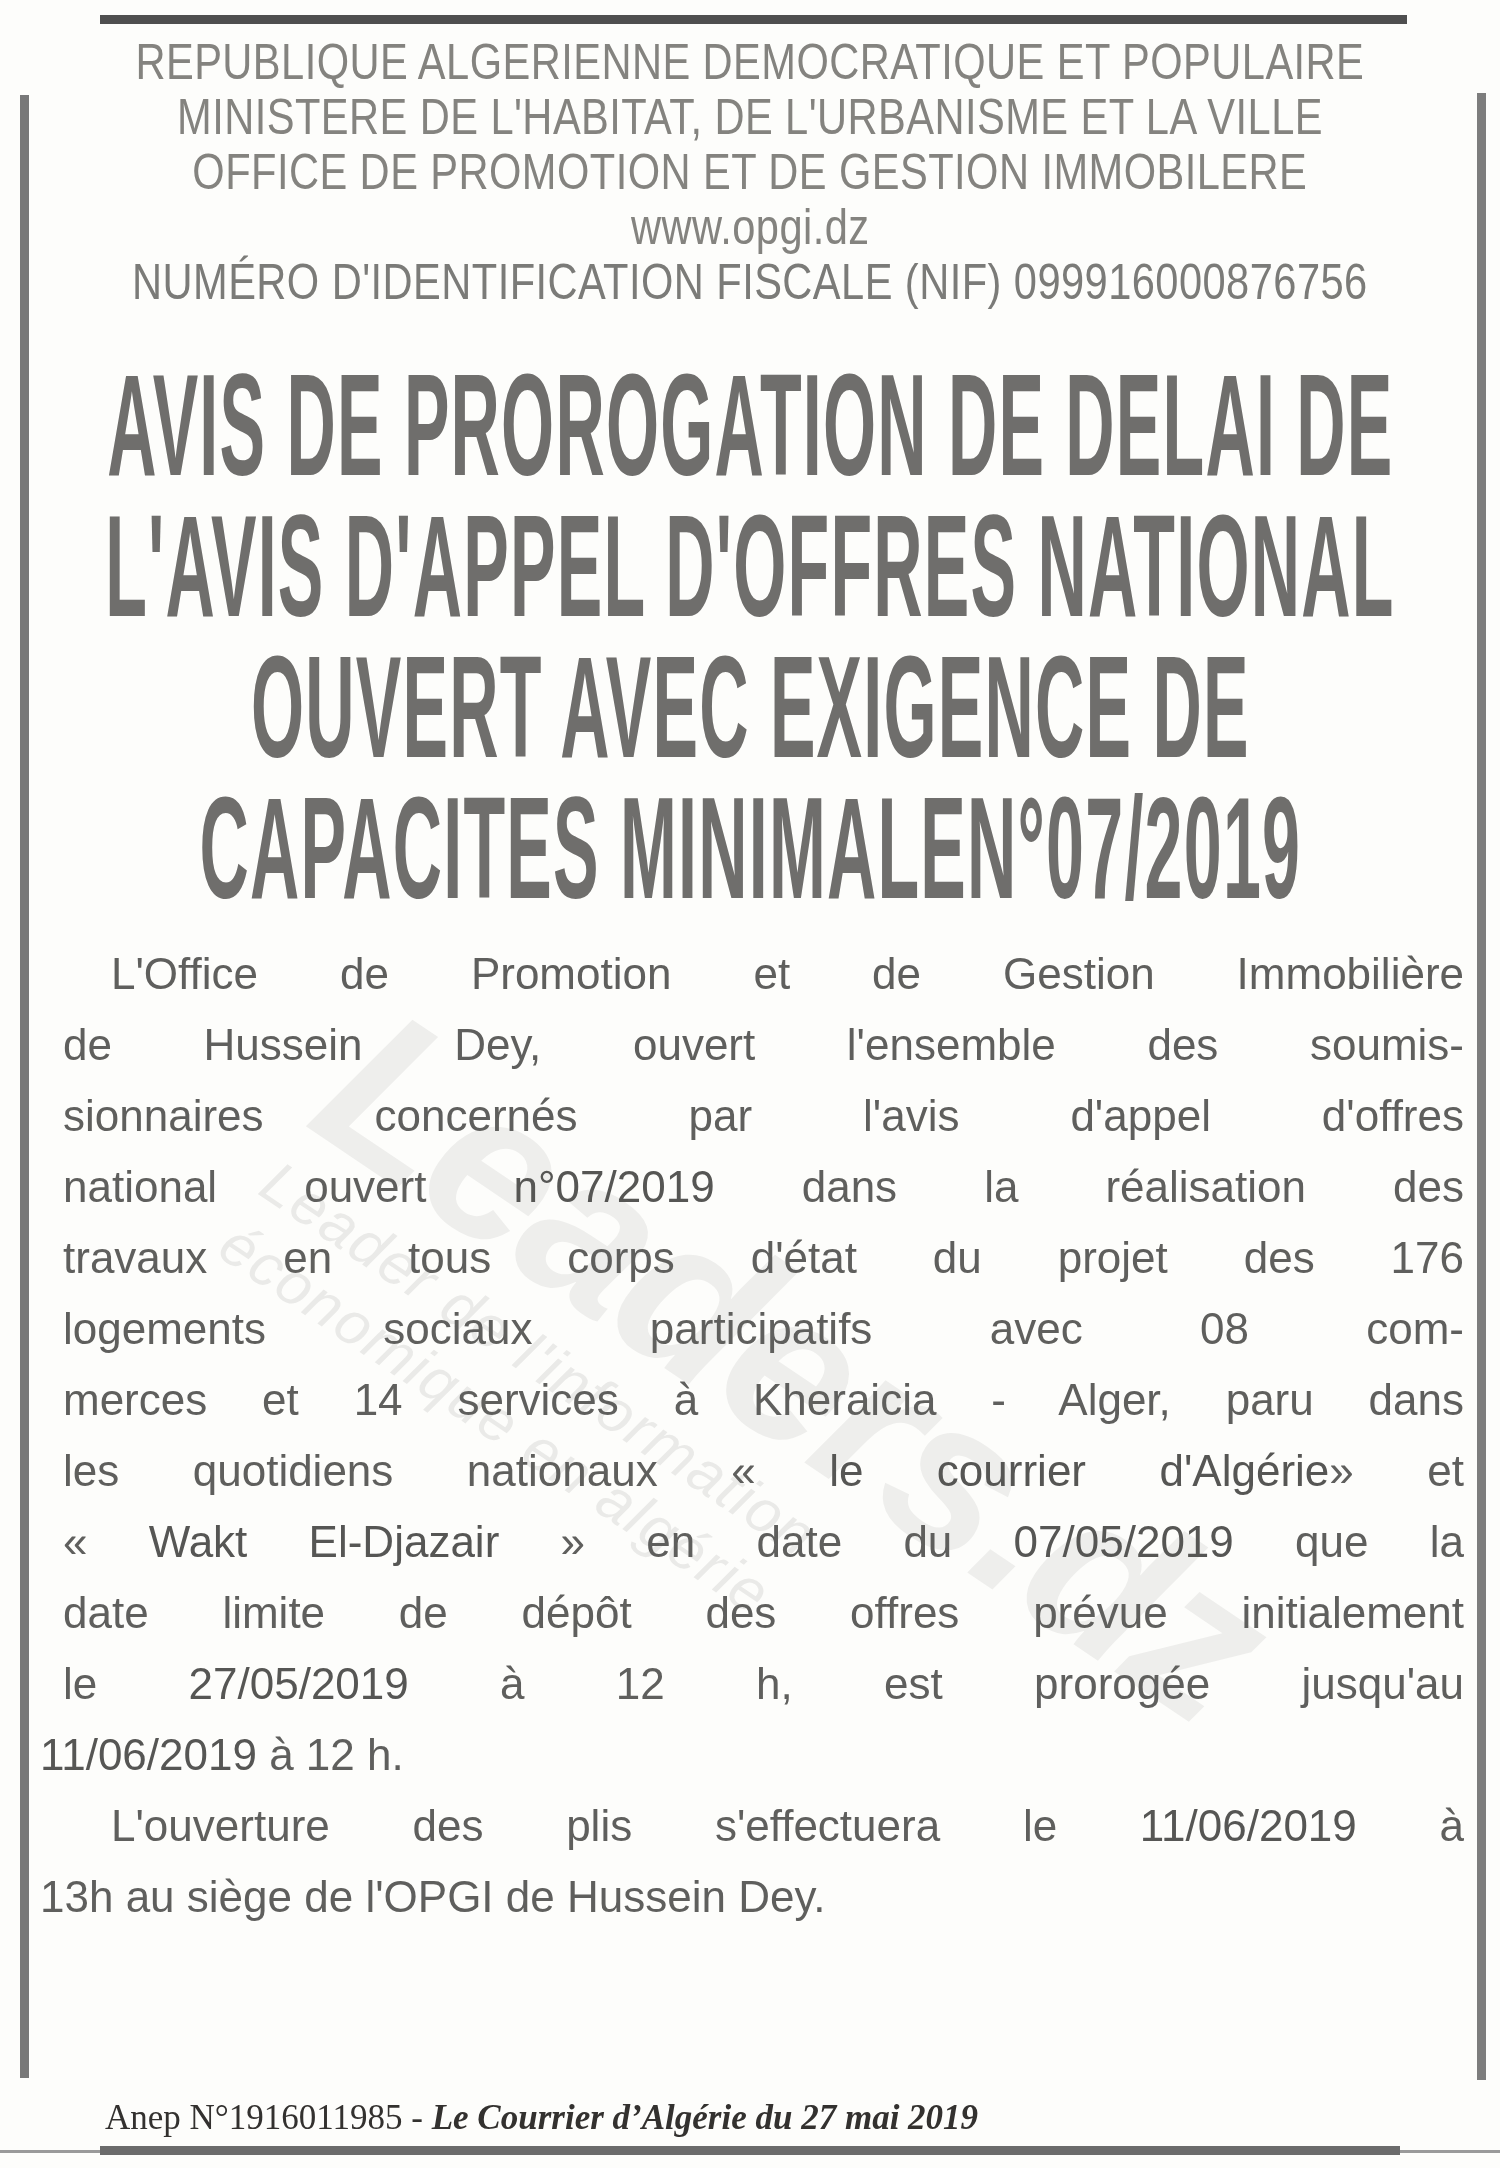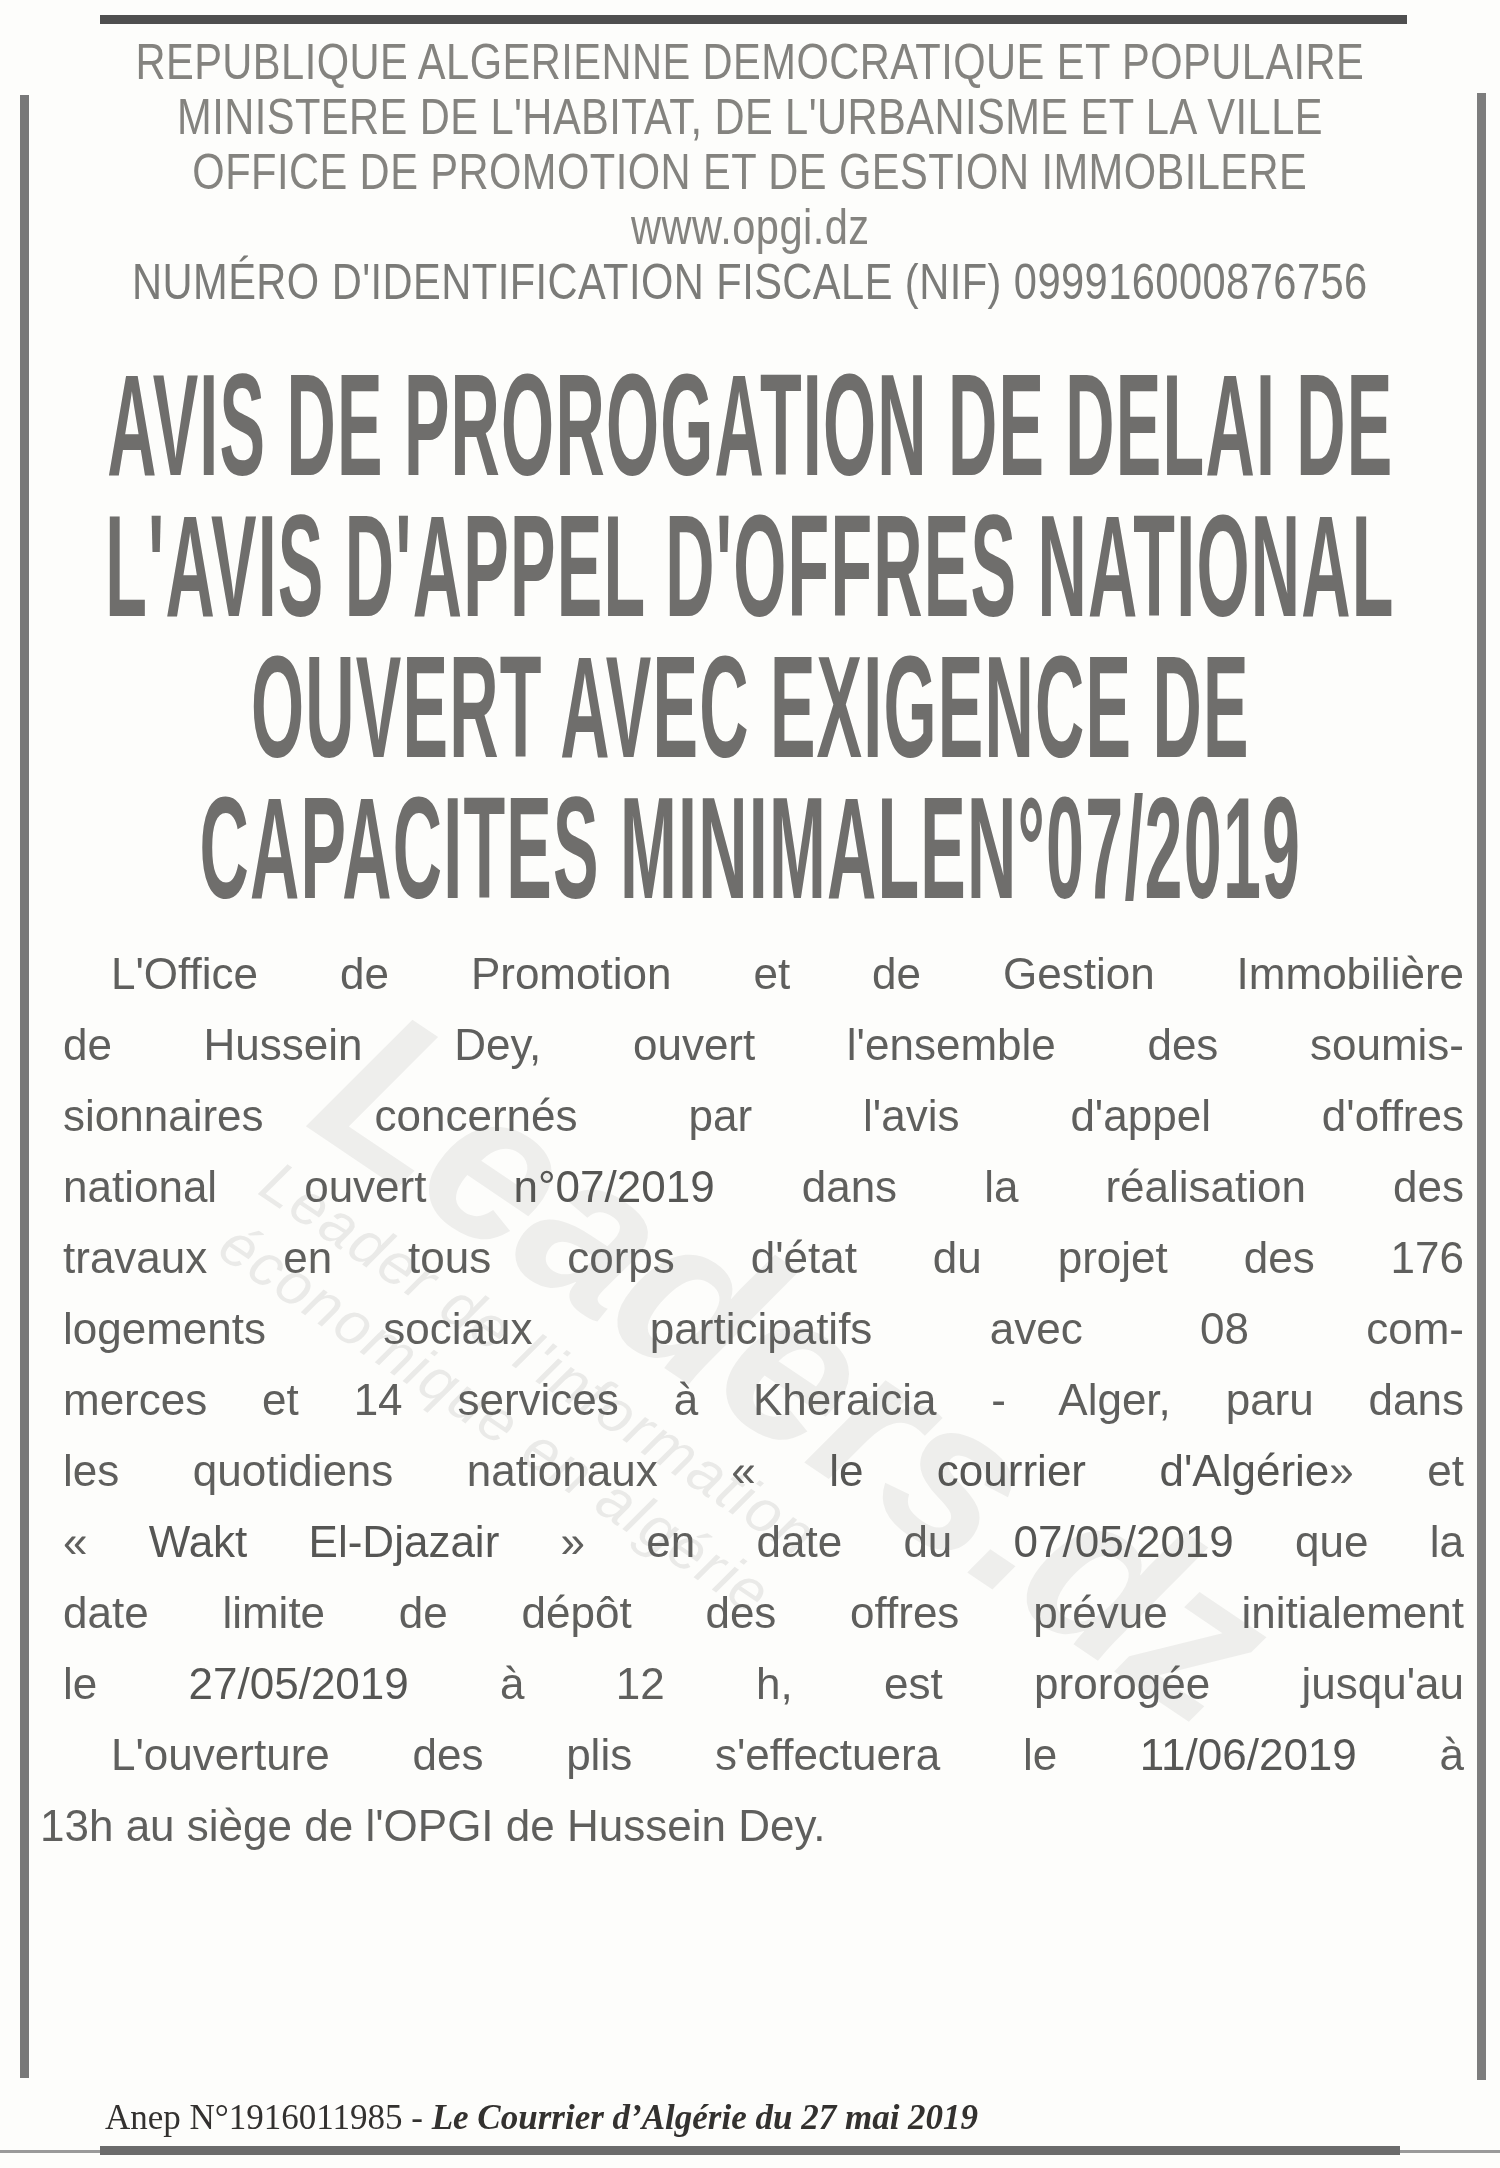--- a/index.html
+++ b/index.html
@@ -102,20 +102,21 @@
       <div class="bline just"><span>de Hussein Dey, ouvert l'ensemble des soumis-</span></div>
       <div class="bline just"><span>sionnaires concernés par l'avis d'appel d'offres</span></div>
       <div class="bline just"><span>national ouvert </span><span class="b">n°07/2019</span><span> dans la réalisation des</span></div>
       <div class="bline just"><span>travaux en tous corps d'état du projet des 176</span></div>
       <div class="bline just"><span>logements sociaux participatifs avec 08 com-</span></div>
       <div class="bline just"><span>merces et 14 services à Kheraicia - Alger, paru dans</span></div>
       <div class="bline just"><span>les quotidiens nationaux « </span><span class="b">le courrier d'Algérie</span><span>» et</span></div>
       <div class="bline just"><span>« </span><span class="b">Wakt El-Djazair</span><span> » en date du </span><span class="b">07/05/2019</span><span> que la</span></div>
       <div class="bline just"><span>date limite de dépôt des offres prévue initialement</span></div>
       <div class="bline just"><span>le </span><span class="b">27/05/2019</span><span> à 12 h, est prorogée jusqu'au</span></div>
+      <div class="bline"><span class="b">11/06/2019</span><span> à 12 h.</span></div>
       <div class="bline just ind"><span>L'ouverture des plis s'effectuera le </span><span class="b">11/06/2019</span><span> à</span></div>
       <div class="bline"><span>13h au siège de l'OPGI de Hussein Dey.</span></div>
     </main>
 
   <footer class="footer">
     <span>Anep N°1916011985</span><span> - </span><span class="src">Le Courrier d’Algérie du 27 mai 2019</span>
   </footer>
 
   <div class="rule-bottom-thin"></div>
   <div class="rule-bottom-thick"></div>

